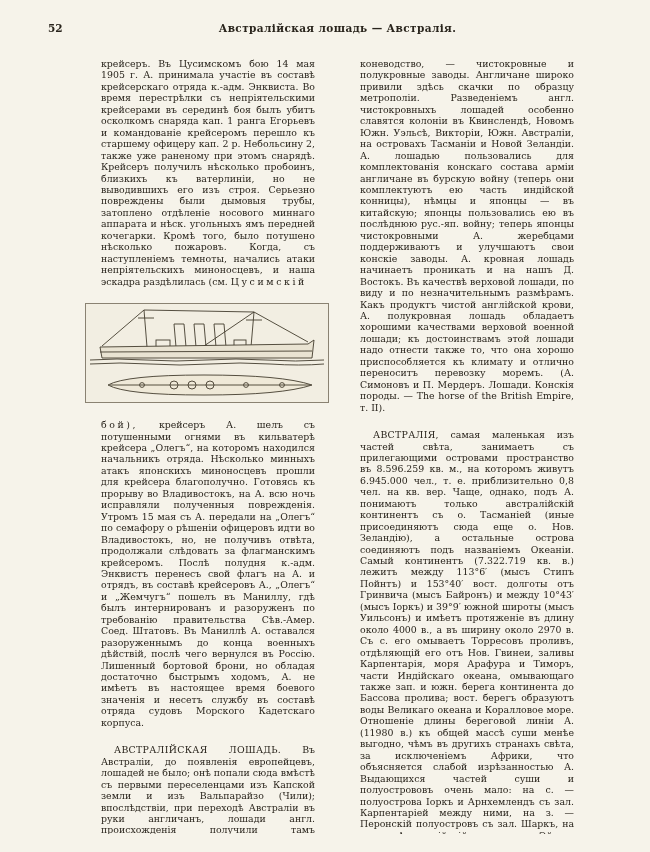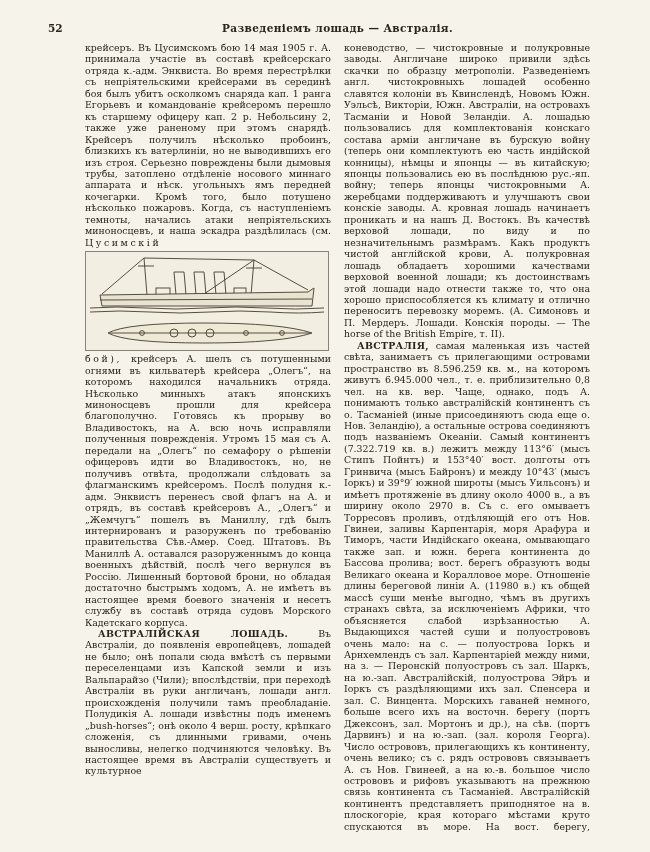--- a/index.html
+++ b/index.html
@@ -22,23 +22,23 @@
   }
   .columns{
     position:absolute;left:85px;top:42px;width:505px;height:792px;
     display:flex;gap:13px;overflow:hidden;
   }
   .col{
     width:246px;flex:0 0 246px;
     font-size:9.4px;line-height:11.45px;
     text-align:justify;
   }
-  .col p{margin:0;text-indent:13px;}
+  .col p{margin:16px;text-indent:13px;}
   .col p.no-indent{text-indent:0;}
-  .runin{font-weight:bold;letter-spacing:0.3px;}
+  .runin{font-weight:normal;letter-spacing:0.3px;}
   .sperr{letter-spacing:2.6px;}
   .figure{
     margin:3px 0 2px 0;
     text-indent:0;
   }
   .figure-box{
     width:244px;height:100px;
     border:1px solid #8a8272;
     background:#f2eee2;
     box-sizing:border-box;
@@ -49,21 +49,21 @@
     text-indent:0;
   }
   svg{display:block;}
 </style>
 </head>
 <body>
 
 <div class="page">
 
   <div class="page-number">52</div>
-  <div class="running-title">Разведеніемъ лошадь — Австралія.</div>
+  <div class="running-title">Австралійская лошадь — Австралія.</div>
 
   <div class="columns">
 
     <div class="col">
       <p class="no-indent"><span>крейсеръ. Въ Цусимскомъ бою 14 мая 1905 г. А. принимала участіе въ составѣ крейсерскаго отряда к.-адм. Энквиста. Во время перестрѣлки съ непріятельскими крейсерами въ серединѣ боя былъ убитъ осколкомъ снаряда кап. 1 ранга Егорьевъ и командованіе крейсеромъ перешло къ старшему офицеру кап. 2 р. Небольсину 2, также уже раненому при этомъ снарядѣ. Крейсеръ получилъ нѣсколько пробоинъ, близкихъ къ ватерлиніи, но не выводившихъ его изъ строя. Серьезно повреждены были дымовыя трубы, затоплено отдѣленіе носового миннаго аппарата и нѣск. угольныхъ ямъ передней кочегарки. Кромѣ того, было потушено нѣсколько пожаровъ. Когда, съ наступленіемъ темноты, начались атаки непріятельскихъ миноносцевъ, и наша эскадра раздѣлилась (см. </span><span class="sperr">Цусимскій</span></p>
 
       <div class="figure">
         <div class="figure-box">
           <svg width="242" height="98" viewBox="0 0 242 98">
             <g stroke="#433c2e" stroke-width="0.9" fill="none">

